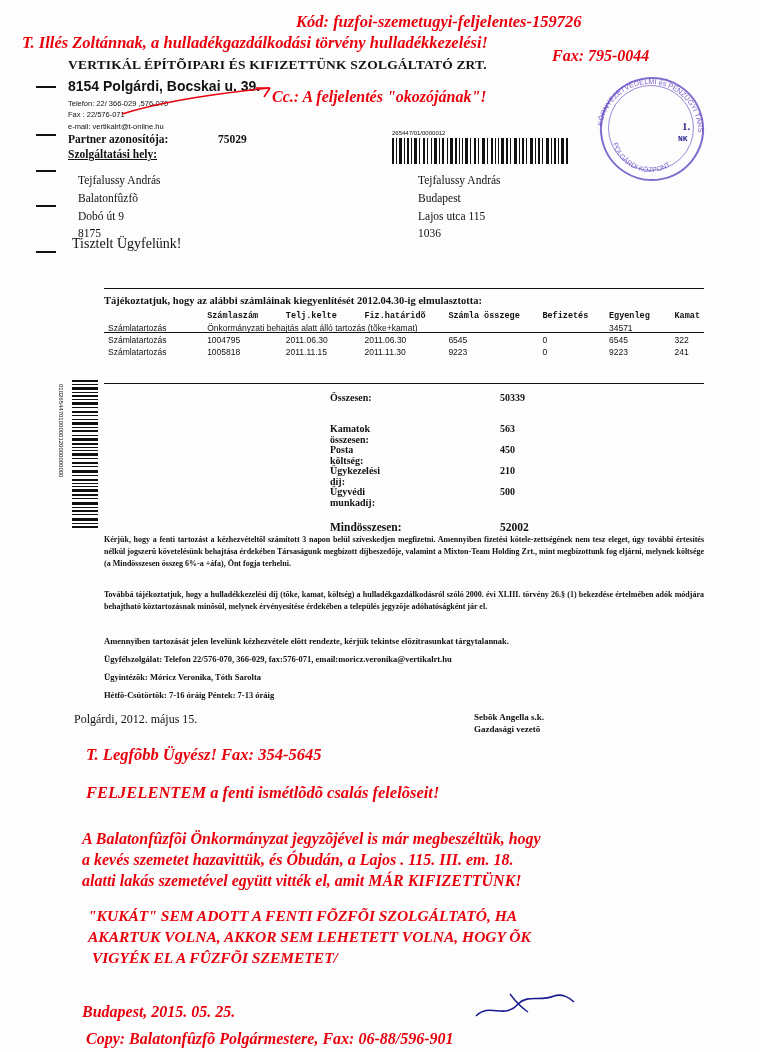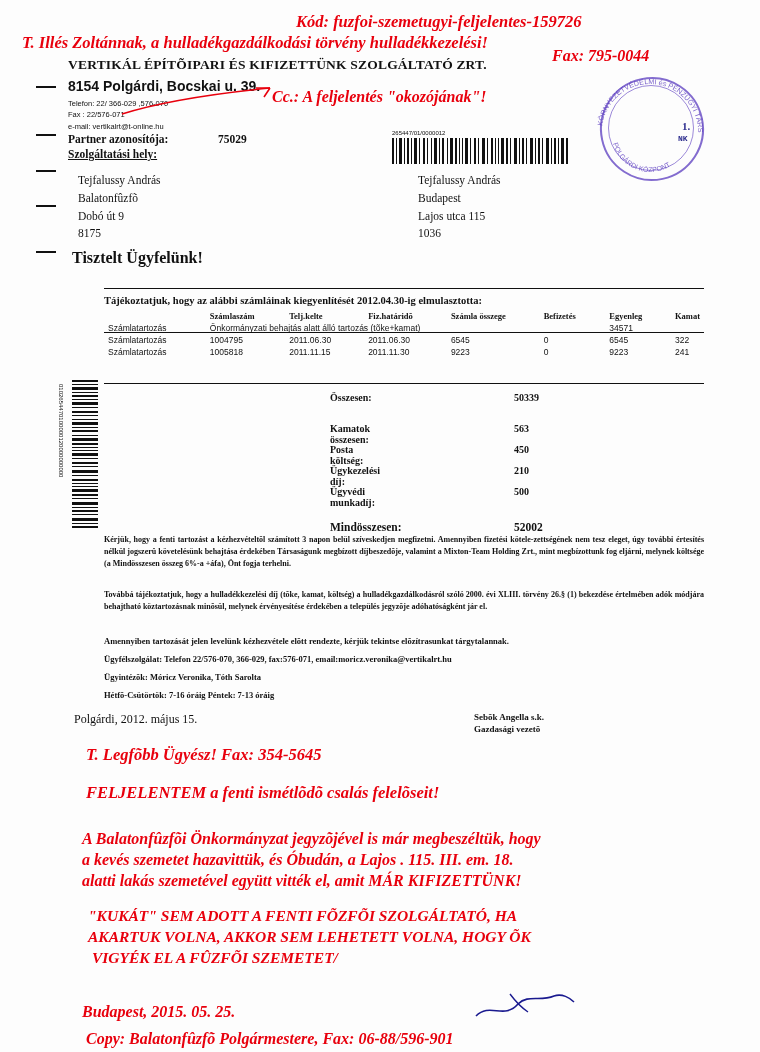--- a/index.html
+++ b/index.html
@@ -191,23 +191,23 @@
   }
   .addr-right {
     position: absolute;
     left: 418px; top: 172px;
     font-size: 11.5px;
     font-family: "Liberation Serif", serif;
     line-height: 1.55;
   }
   .greeting {
     position: absolute;
-    left: 72px; top: 249px;
-    font-size: 16px;
-    font-weight: bold;
+    left: 72px; top: 236px;
+    font-size: 14px;
+    font-weight: normal;
   }
   
   .tbl-intro {
     position: absolute;
     left: 104px; top: 295px;
     font-size: 10.5px;
     font-weight: bold;
     font-family: "Liberation Serif", serif;
   }
   table.main {
@@ -217,21 +217,21 @@
     border-collapse: collapse;
     font-size: 8.5px;
     font-family: "Liberation Sans", sans-serif;
   }
   table.main th {
     font-weight: bold;
     font-size: 8.5px;
     padding: 1px 4px;
     text-align: left;
     white-space: nowrap;
-    font-family: Liberation Serif, serif;
+    font-family: Liberation Mono, monospace;
   }
   table.main td {
     padding: 1px 4px;
     white-space: nowrap;
   }
   table.main tr.head th { border-bottom: none; }
   .rule {
     position: absolute;
     left: 104px;
     height: 1px;
@@ -240,21 +240,21 @@
   }
   .sum-block {
     position: absolute;
     left: 330px; top: 392px;
     font-size: 10px;
     font-family: "Liberation Serif", serif;
     font-weight: bold;
   }
   .sum-row { position: relative; height: 21px; }
   .sum-row .lbl { position:absolute; left:0; }
-  .sum-row .val { position:absolute; left: 184px; }
+  .sum-row .val { position:absolute; left: 170px; }
   .grand { font-size: 11.5px; }
   
   .para {
     position: absolute;
     font-size: 8px;
     font-family: "Liberation Serif", serif;
     line-height: 1.5;
     text-align: justify;
     font-weight: bold;
   }

